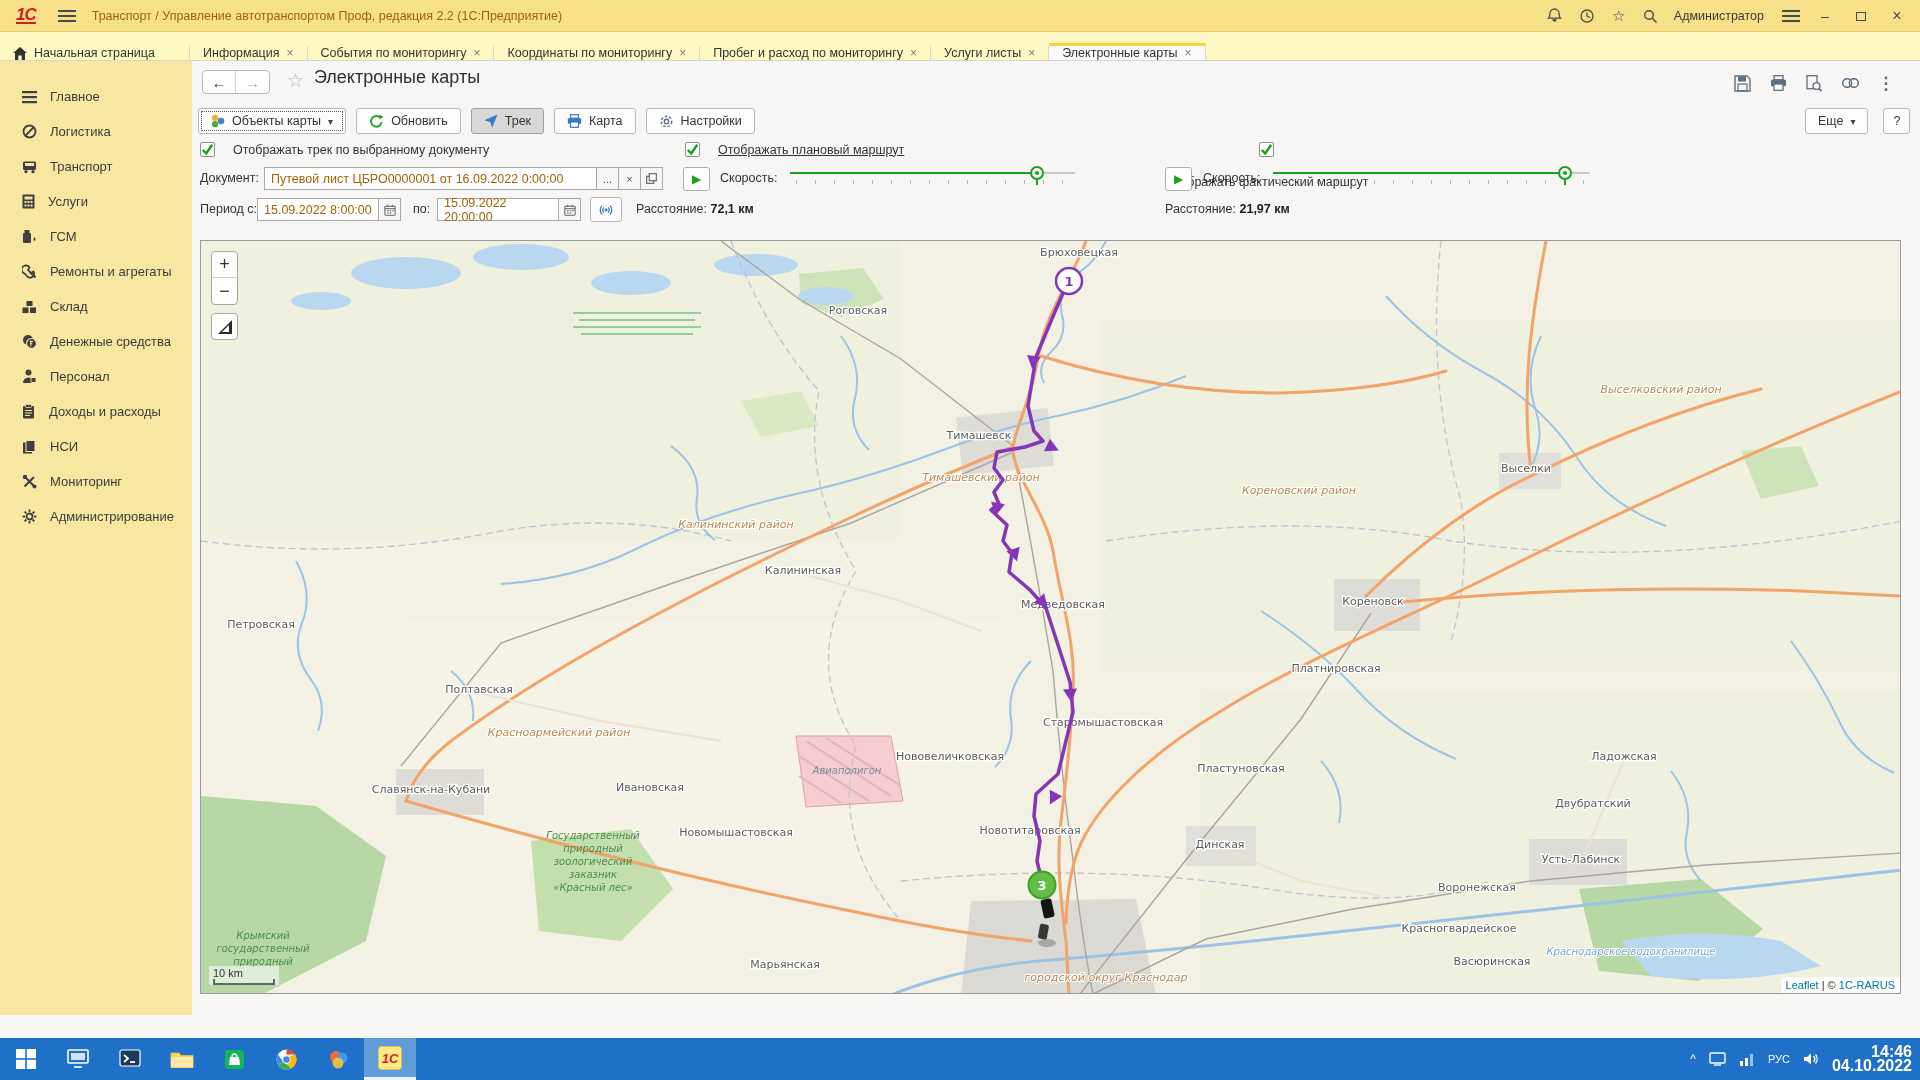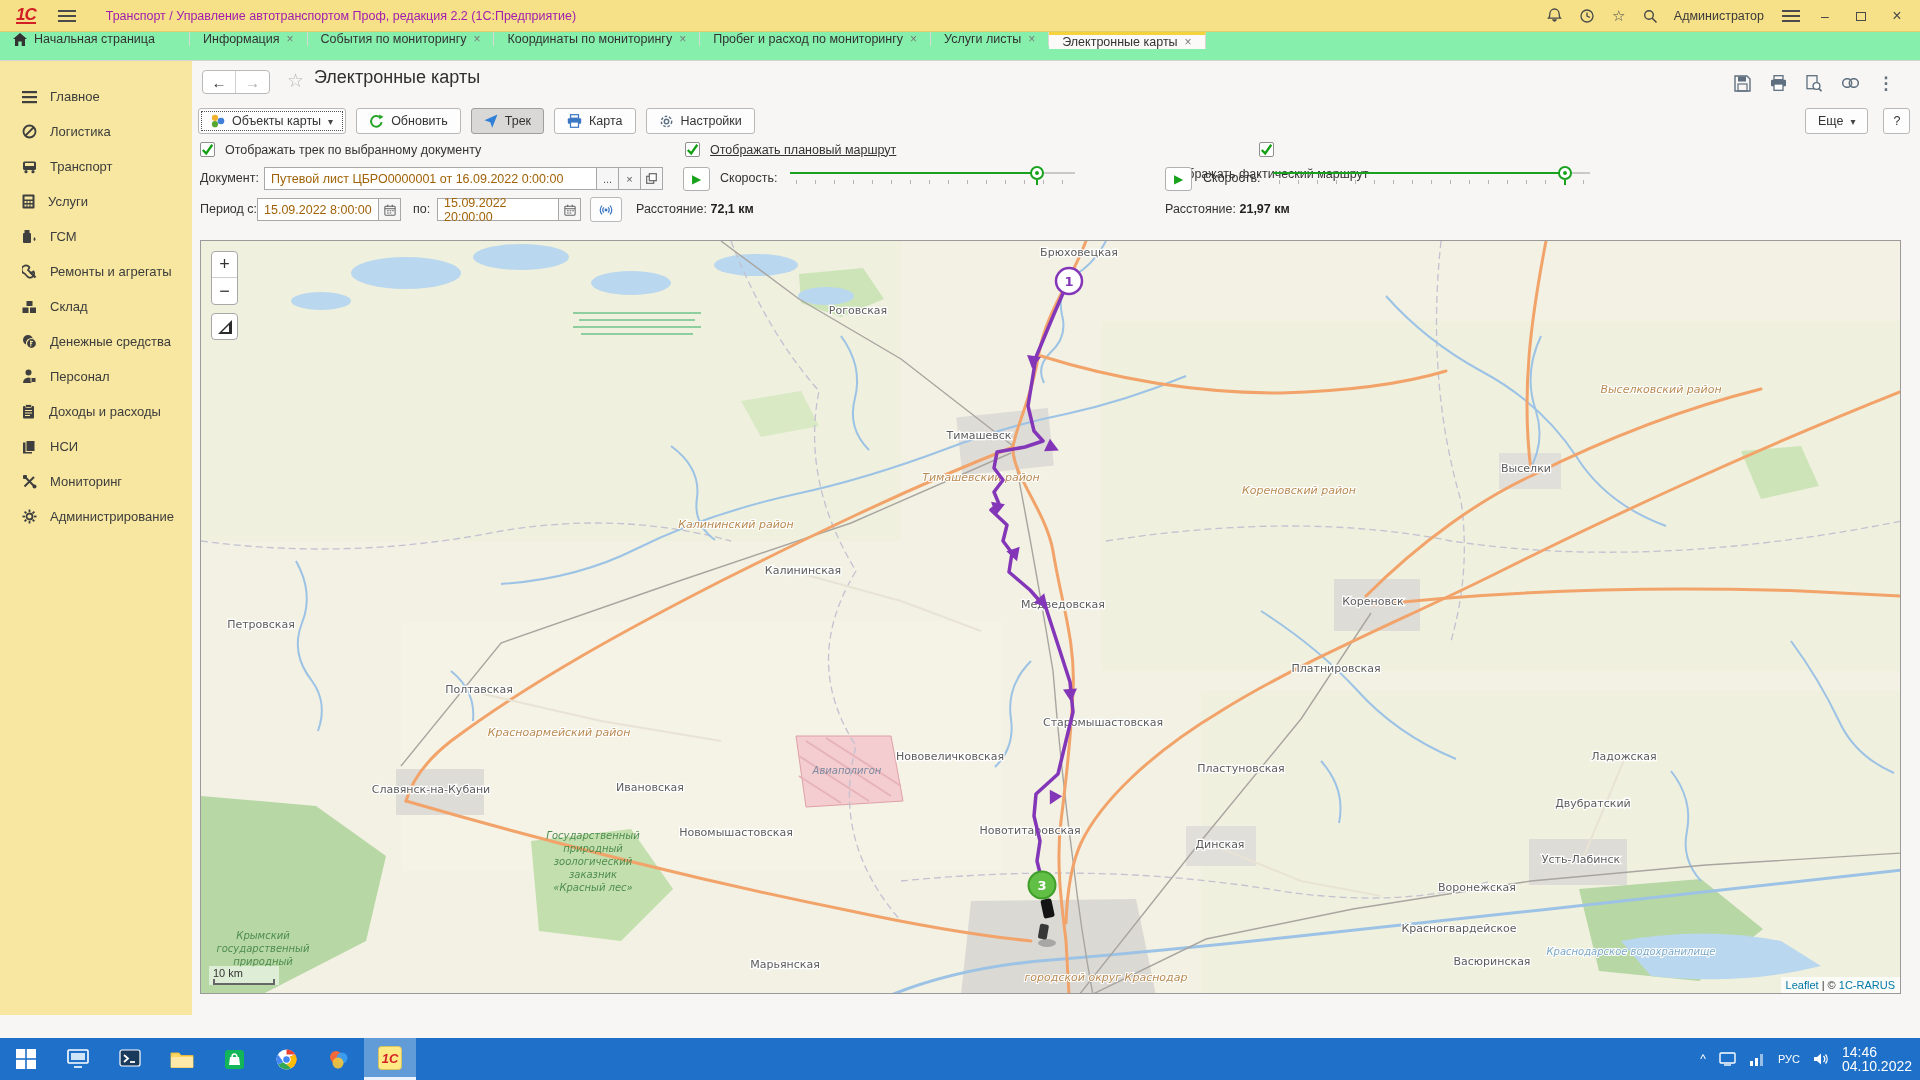--- a/index.html
+++ b/index.html
@@ -5,29 +5,29 @@
   * { margin:0; padding:0; box-sizing:border-box; }
   html,body { width:1920px; height:1080px; overflow:hidden; }
   body { font-family:"Liberation Sans", sans-serif; font-size:12.5px; color:#333; background:#fff; }
   .screen { position:relative; width:1920px; height:1080px; background:#f7f6f4; }
 
   
   .titlebar { position:absolute; left:0; top:0; width:1920px; height:32px; background:#f6e189; display:flex; align-items:center; border-bottom:1px solid #e3cd6e; }
   .logo1c { font-weight:bold; font-style:italic; font-size:17px; color:#d21f26; margin-left:16px; letter-spacing:-1px; border-bottom:2px solid #d21f26; line-height:15px; }
   .tb-burger { width:18px; height:12px; margin-left:22px; display:flex; flex-direction:column; justify-content:space-between; }
   .tb-burger div { height:2px; background:#4a4a4a; }
-  .tb-title { margin-left:30px; color:#a21caf; }
+  .tb-title { margin-left:16px; color:#a16207; }
   .tb-right { position:absolute; right:12px; top:0; height:32px; display:flex; align-items:center; gap:14px; }
   .tb-ico { width:18px; height:18px; display:flex; align-items:center; justify-content:center; color:#4a4a4a; font-size:15px; }
   .tb-user { color:#3a3a3a; }
   .winbtn { width:22px; text-align:center; color:#4a4a4a; font-size:14px; }
   .maxbox { display:inline-block; width:10px; height:9px; border:1.5px solid #4a4a4a; }
 
   
-  .tabbar { position:absolute; left:0; top:32px; width:1920px; height:29px; background:#86efac; display:flex; align-items:flex-start; border-bottom:1px solid #d6d4d0; }
+  .tabbar { position:absolute; left:0; top:32px; width:1920px; height:29px; background:#fef9c3; display:flex; align-items:flex-end; border-bottom:1px solid #d6d4d0; }
   .tab { display:flex; align-items:center; gap:7px; padding:0 13px; border-right:1px solid #d9d7d3; color:#333; white-space:nowrap; }
   .tab .x { color:#7a7a7a; font-size:12px; }
   .tab.active { background:#fbfaf8; border-top:3px solid #f5d33c; }
   .home-ico svg { display:block; }
 
   
   .sidebar { position:absolute; left:0; top:61px; width:192px; height:954px; background:#f7e7a1; }
   .side-item { display:flex; align-items:center; height:35px; padding-left:22px; gap:13px; color:#3c3c3c; font-size:13px; }
   .side-item svg { flex:0 0 auto; }
 
@@ -44,21 +44,21 @@
   .hdr-icons { position:absolute; top:12px; display:flex; gap:16px; left:1540px; }
   .hdr-icons .hi { width:20px; height:20px; display:flex; align-items:center; justify-content:center; color:#5f6f7f; font-size:16px; }
 
   .btn { display:inline-flex; align-items:center; gap:7px; height:26px; padding:0 12px; background:#fdfdfd; border:1px solid #b8b8b8; border-radius:3px; color:#333; white-space:nowrap; }
   .btn.pressed { background:#d9d8d6; border-color:#9e9e9e; }
   .btn.focused { outline:1px dotted #555; outline-offset:-4px; }
   .toolbar { position:absolute; left:6px; top:47px; display:flex; gap:10px; }
   .right-tools { position:absolute; top:47px; left:1613px; display:flex; gap:15px; }
   .caret { color:#444; font-size:10px; }
 
-  .row-cb { position:absolute; display:flex; align-items:center; gap:10px; }
+  .row-cb { position:absolute; display:flex; align-items:center; gap:18px; }
   .cb { width:15px; height:15px; background:#fff; border:1px solid #8f8f8f; border-radius:2px; display:flex; align-items:center; justify-content:center; }
   .lbl { color:#333; }
 
   .inp { height:23px; background:#fff; border:1px solid #a8a8a8; display:flex; align-items:center; padding:0 6px; color:#a16207; }
   .mini-btn { width:22px; height:23px; background:#f6f6f6; border:1px solid #a8a8a8; border-left:none; display:flex; align-items:center; justify-content:center; color:#555; font-size:11px; }
   .play { width:27px; height:24px; background:#fff; border:1px solid #b0b0b0; border-radius:3px; display:flex; align-items:center; justify-content:center; color:#18a21c; font-size:12px; }
   .slider { position:absolute; height:20px; }
   .slider .track { position:absolute; left:0; right:0; top:8px; height:2px; background:#c9c9c9; }
   .slider .fill { position:absolute; left:0; top:8px; height:2px; background:#19a21d; }
   .slider .thumb { position:absolute; top:2px; width:14px; height:14px; border:2px solid #19a21d; border-radius:50%; background:#fff; }
@@ -82,21 +82,21 @@
 
   
   .statusbar { position:absolute; left:0; top:1015px; width:1920px; height:23px; background:#f0efed; border-top:1px solid #c8c8c8; display:flex; align-items:center; gap:10px; padding-left:8px; font-size:12px; color:#333; }
   .statusbar .gap { width:22px; }
 
   
   .taskbar { position:absolute; left:0; top:1038px; width:1920px; height:42px; background:#1e70c8; display:flex; align-items:stretch; }
   .tb-app { width:52px; display:flex; align-items:center; justify-content:center; }
   .tb-app.active { background:rgba(255,255,255,.30); border-bottom:3px solid #eaf3fc; }
   .tray { position:absolute; right:8px; top:0; height:42px; display:flex; align-items:center; gap:13px; color:#fff; }
-  .tray .clock { font-size:14px; line-height:14px; }
+  .tray .clock { text-align:right; font-size:16px; line-height:14px;font-weight:bold; }
   .tray .lang { font-size:11px; }
   .tray .chev { font-size:12px; }
 </style>
 </head>
 <body>
 
 <div class="screen">
 
   <div class="titlebar">
     <span class="logo1c">1С</span>

